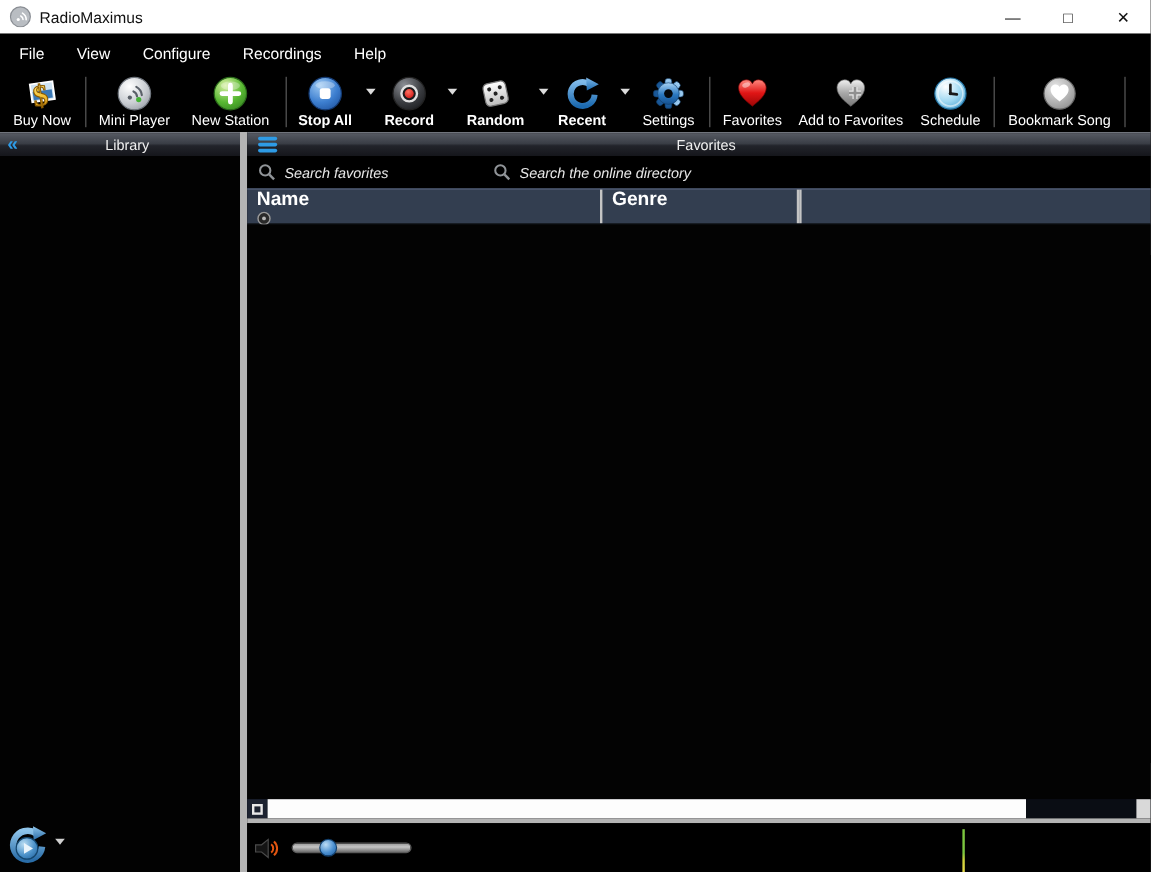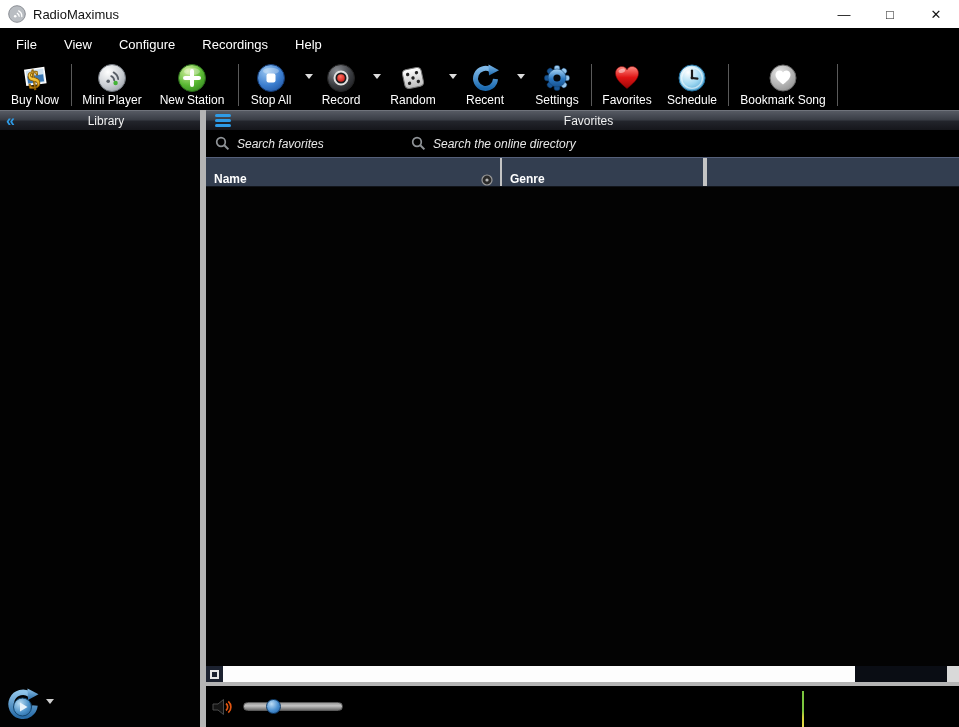--- a/index.html
+++ b/index.html
@@ -14,21 +14,21 @@
   .win-controls { margin-left:auto; display:flex; height:100%; }
   .win-btn { width:46px; height:100%; background:none; border:none; font-size:13px; color:#111; display:flex; align-items:center; justify-content:center; font-family:inherit; cursor:default; }
 
   
   .menubar { position:absolute; top:28px; left:0; width:100%; height:32px; background:#000; display:flex; align-items:center; gap:19px; padding-left:12px; }
   .menu-item { color:#fff; font-size:13px; padding:2px 4px; white-space:nowrap; }
 
   
   .toolbar { position:absolute; top:60px; left:0; width:100%; height:50px; background:#000; display:flex; align-items:center; }
   .tb-btn { position:relative; display:flex; flex-direction:column; align-items:center; height:48px; padding-top:1px; }
-  .tb-btn.has-arrow { padding-right:14px; }
+  .tb-btn.has-arrow { padding-right:14px;font-weight:bold; }
   .tb-icon { height:31px; display:flex; align-items:center; justify-content:center; }
   .tb-label { color:#fff; font-size:12px; white-space:nowrap; }
   .tb-arrow { position:absolute; right:1px; top:13px; width:0; height:0; border-left:4.5px solid transparent; border-right:4.5px solid transparent; border-top:5.5px solid #dcdcdc; }
   .tb-sep { width:1px; height:42px; background:#5a5a5a; margin:0 3px; align-self:center; }
 
   
   .panel-header { height:20px; background:linear-gradient(180deg,#565a63 0%,#3a3e46 45%,#22242b 55%,#15161b 100%); border-top:1px solid #70747c; display:flex; align-items:center; position:relative; flex:none; }
   .panel-title { position:absolute; left:12px; right:0; text-align:center; color:#f0f0f0; font-size:12px; }
   .collapse-btn { position:relative; z-index:2; color:#2e9be6; font-size:16px; font-weight:bold; margin-left:6px; line-height:14px; }
   .hamburger { position:relative; z-index:2; margin-left:9px; display:flex; flex-direction:column; gap:2px; }
@@ -47,23 +47,23 @@
   .favorites-panel { position:absolute; left:206px; top:110px; width:753px; height:617px; display:flex; flex-direction:column; background:#020202; }
   .search-row { height:27px; flex:none; display:flex; align-items:center; background:#000; }
   .search-field { display:flex; align-items:center; gap:7px; }
   .search-field.first { margin-left:9px; }
   .search-field.second { margin-left:14px; }
   .search-field input { background:transparent; border:none; outline:none; color:#e8e8e8; font-style:italic; font-size:12px; font-family:inherit; width:160px; }
   .search-field.second input { width:220px; }
   .search-field input::placeholder { color:#e8e8e8; opacity:1; }
 
   .table-header { height:30px; flex:none; background:#333e50; border-top:1px solid #55607a; border-bottom:1px solid #11141a; display:flex; align-items:stretch; }
-  .col { display:flex; align-items:flex-end; padding-left:8px; color:#fff; font-weight:bold; font-size:12px; }
+  .col { display:flex; align-items:flex-start; padding-left:8px; color:#fff; font-weight:bold; font-size:16px;flex-direction:column; }
   .col-name { width:294px; justify-content:space-between; padding-right:7px; }
-  .col-genre { width:201px;border-radius:13px; }
+  .col-genre { width:162px;border-radius:13px; }
   .col-location { width:240px; }
   .col-tail { flex:1; }
   .col-sep { width:2px; background:#c4c4c4; }
 
   .table-body { flex:1; background:#030303; }
 
   .hscrollbar { height:16px; flex:none; display:flex; align-items:stretch; background:#0a0d14; }
   .sb-btn-left { width:17px; background:#1c2230; display:flex; align-items:center; justify-content:center; flex:none; }
   .sb-btn-left .sq { width:9px; height:9px; border:2px solid #e8e8e8; }
   .sb-thumb { width:632px; background:#fdfdfd; flex:none; }
@@ -290,20 +290,37 @@
                 <stop offset="1" stop-color="#9c0606"></stop>
           </linearGradient>
             </defs>
           <path d="M15,25.5 C10,21.5 3.5,16.5 3.5,10.2 C3.5,6 6.8,3.5 10,3.5 C12.3,3.5 14.2,4.8 15,6.8 C15.8,4.8 17.7,3.5 20,3.5 C23.2,3.5 26.5,6 26.5,10.2 C26.5,16.5 20,21.5 15,25.5 Z" fill="url(#gHeart)" stroke="#7a0404" stroke-width="0.6"></path>
           <ellipse cx="9.8" cy="7.8" rx="3.4" ry="2" fill="#fff" opacity="0.45" transform="rotate(-20 9.8 7.8)"></ellipse>
         </svg>
       </span>
       <span class="tb-label">Favorites</span>
     </div>
 
+    <div class="tb-btn" style="width:100px;">
+      <span class="tb-icon">
+        <svg width="30" height="30" viewBox="0 0 30 30">
+          <defs>
+              <linearGradient id="gGrayHeart" x1="0" y1="0" x2="0" y2="1">
+            <stop offset="0" stop-color="#f0f0f0"></stop>
+                <stop offset="0.5" stop-color="#a8a8a8"></stop>
+                <stop offset="1" stop-color="#787878"></stop>
+          </linearGradient>
+            </defs>
+          <path d="M15,25.5 C10,21.5 3.5,16.5 3.5,10.2 C3.5,6 6.8,3.5 10,3.5 C12.3,3.5 14.2,4.8 15,6.8 C15.8,4.8 17.7,3.5 20,3.5 C23.2,3.5 26.5,6 26.5,10.2 C26.5,16.5 20,21.5 15,25.5 Z" fill="url(#gGrayHeart)" stroke="#666" stroke-width="0.6"></path>
+          <path d="M18.5,9.5 V19.5 M13.5,14.5 H23.5" stroke="#e8e8e8" stroke-width="4.2"></path>
+          <path d="M18.5,9.5 V19.5 M13.5,14.5 H23.5" stroke="#909090" stroke-width="2.2"></path>
+        </svg>
+      </span>
+      <span class="tb-label">Add to Favorites</span>
+    </div>
 
     <div class="tb-btn" style="width:66px;">
       <span class="tb-icon">
         <svg width="30" height="30" viewBox="0 0 30 30">
           <defs>
               <radialGradient id="gClock" cx="0.35" cy="0.28" r="0.95">
             <stop offset="0" stop-color="#ffffff"></stop>
                 <stop offset="0.5" stop-color="#9fd8f2"></stop>
                 <stop offset="1" stop-color="#2e8ec6"></stop>
           </radialGradient>

